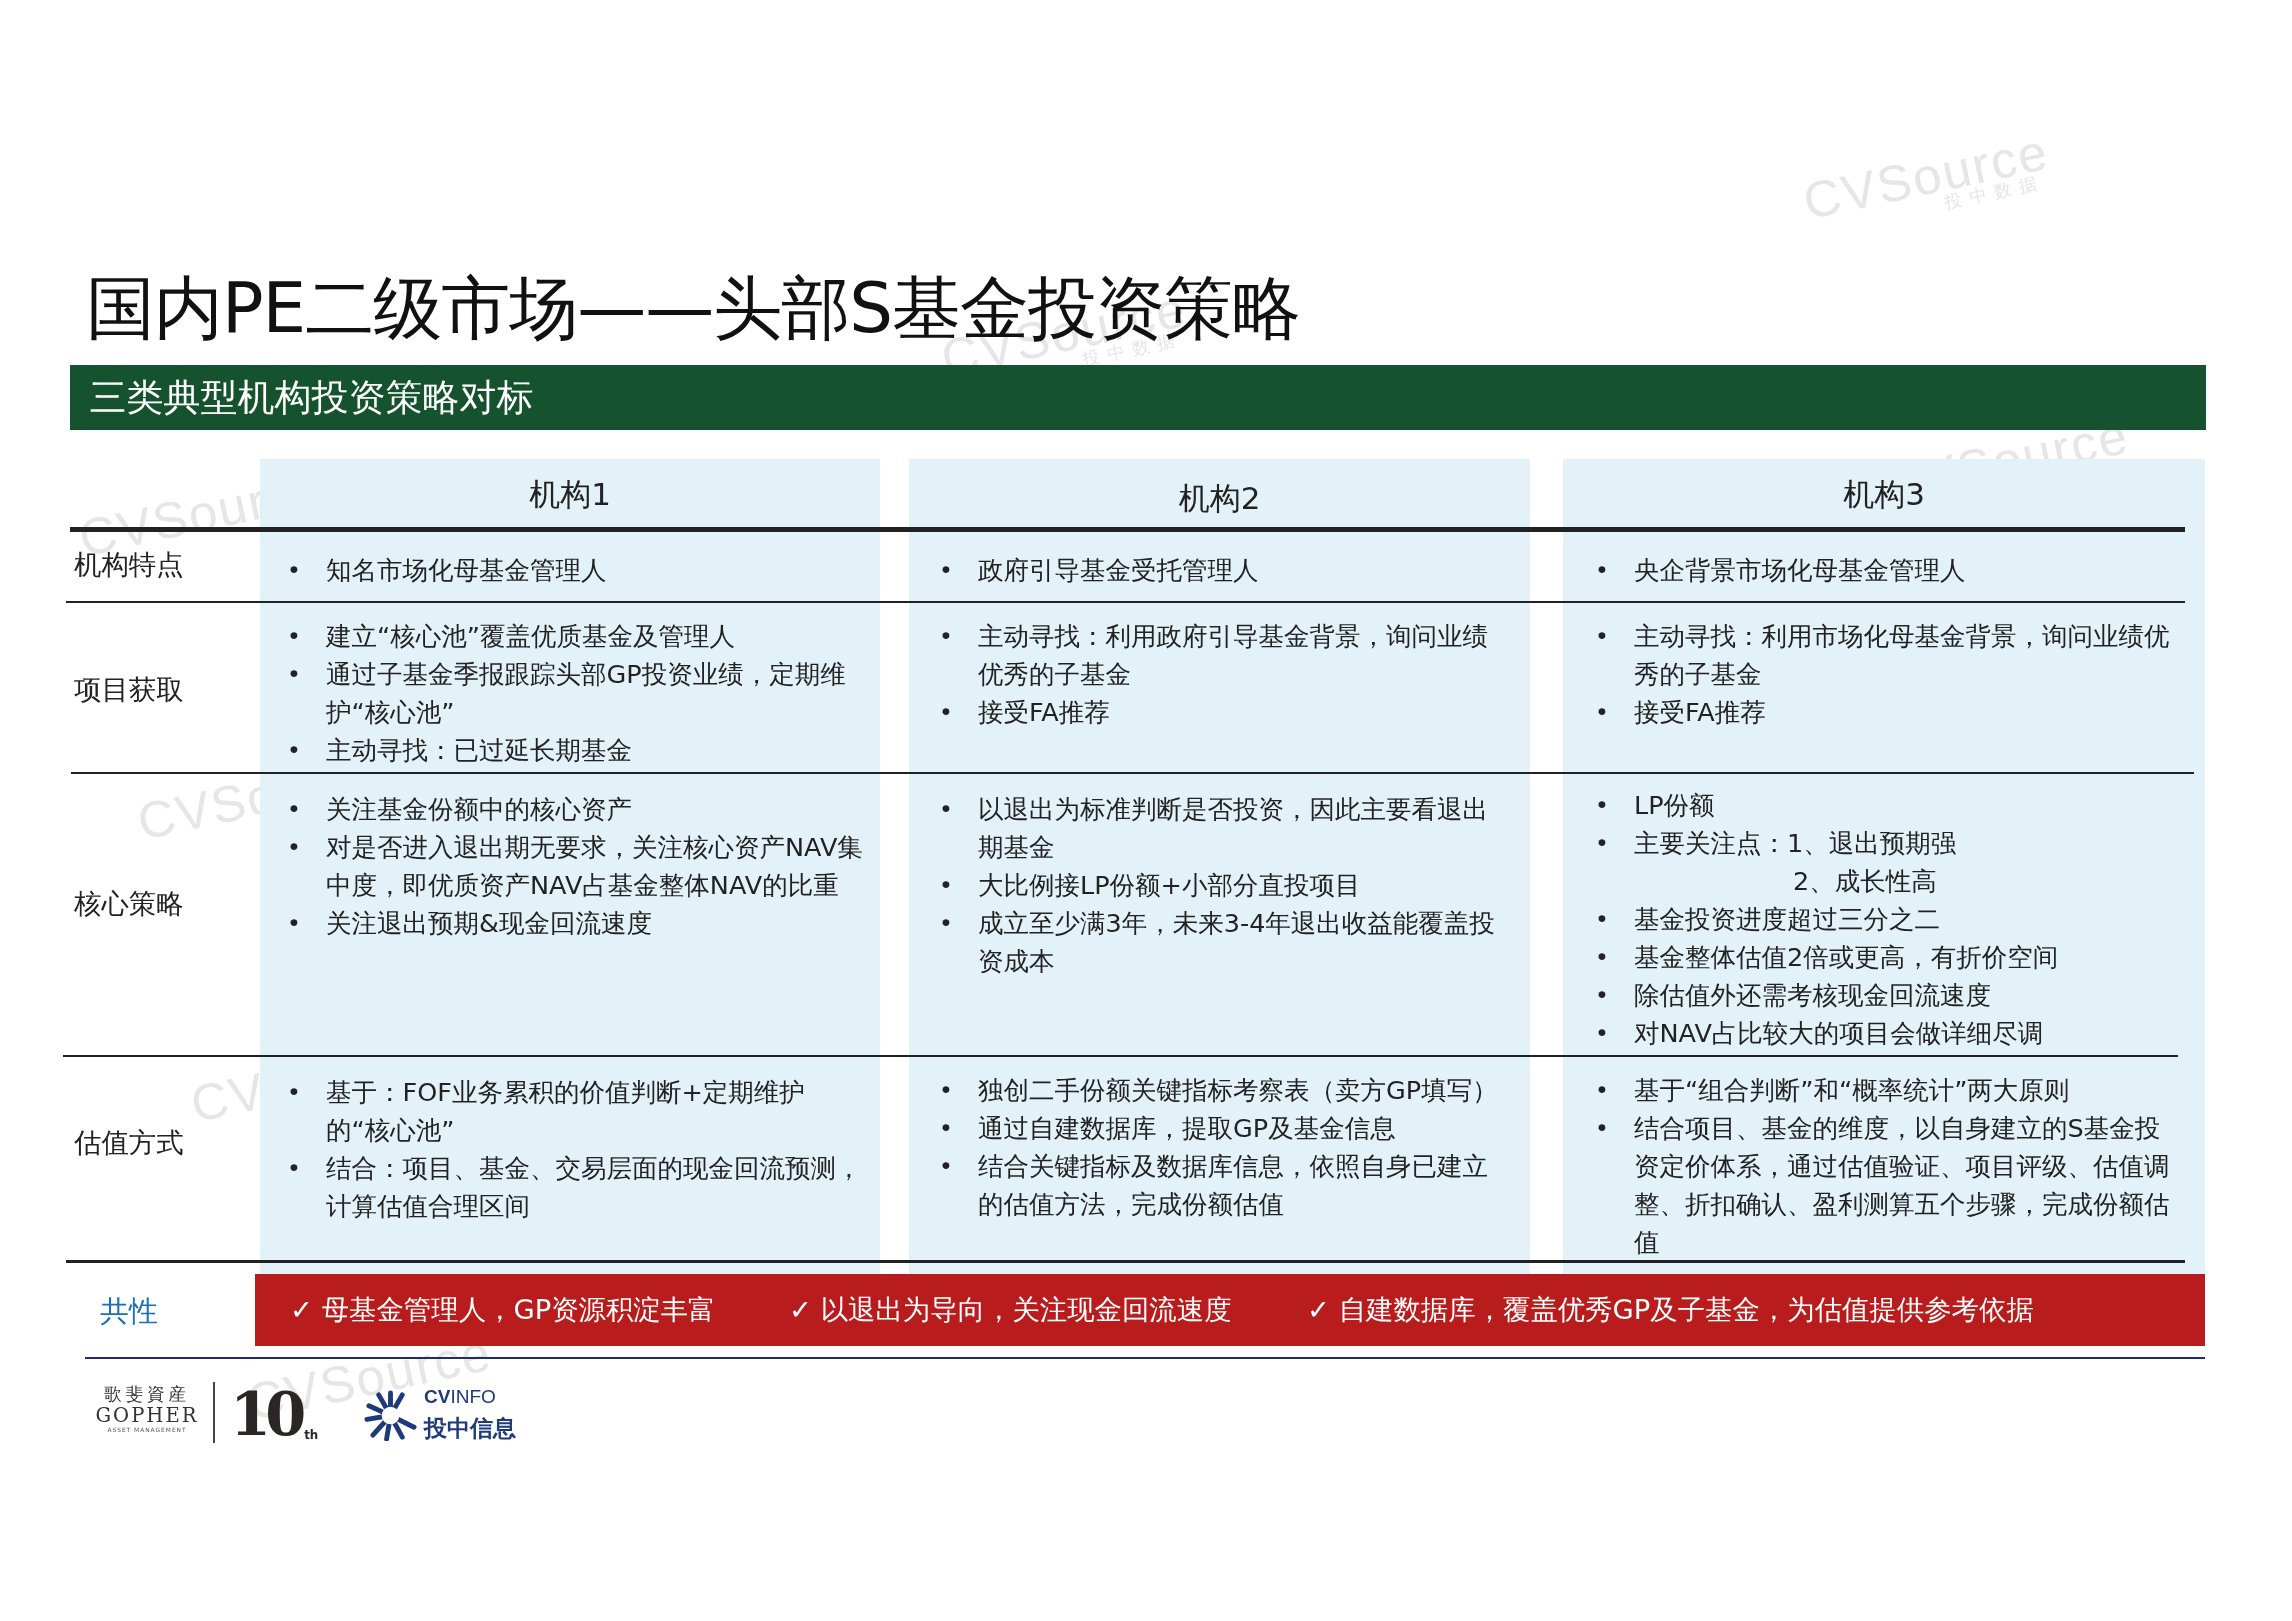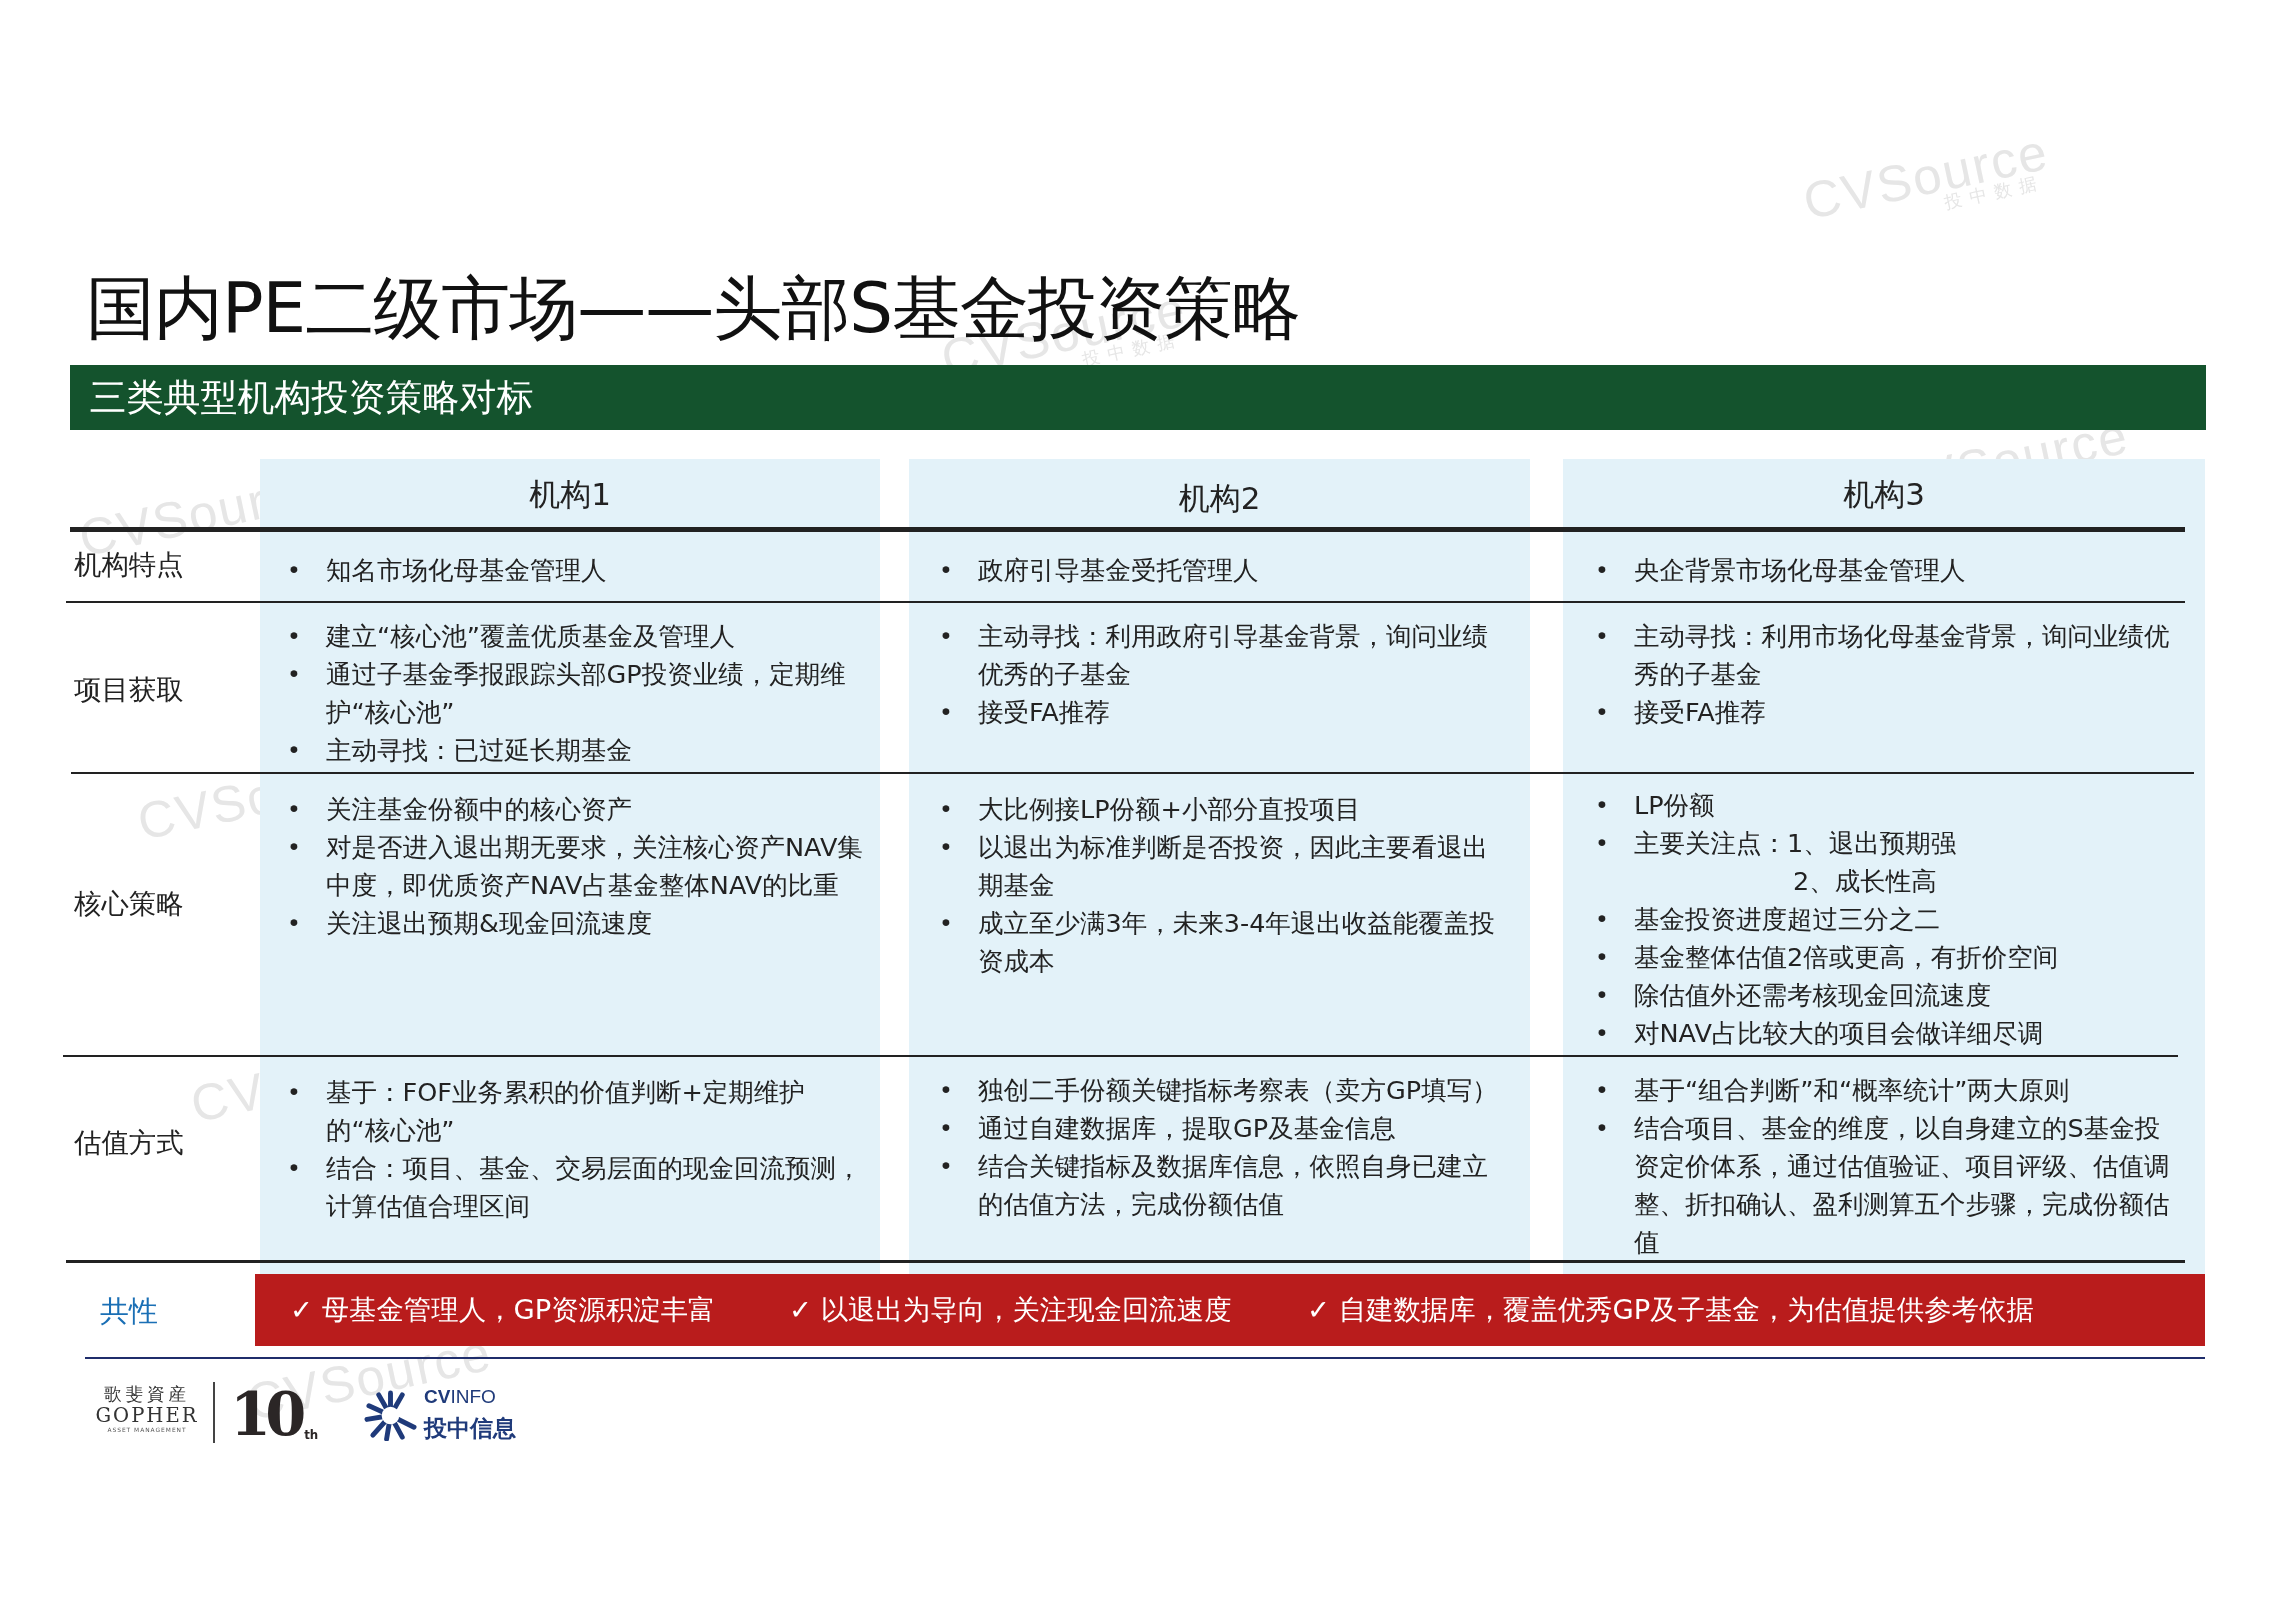--- a/index.html
+++ b/index.html
@@ -125,22 +125,22 @@
 
 <div class="cell" style="left:287px;top:790px;width:578px;">
   <ul>
     <li>关注基金份额中的核心资产</li>
     <li>对是否进入退出期无要求，关注核心资产NAV集中度，即优质资产NAV占基金整体NAV的比重</li>
     <li>关注退出预期&amp;现金回流速度</li>
   </ul>
 </div>
 <div class="cell" style="left:939px;top:790px;width:573px;">
   <ul>
+    <li>以退出为标准判断是否投资，因此主要看退出期基金</li>
     <li>大比例接LP份额+小部分直投项目</li>
-    <li>以退出为标准判断是否投资，因此主要看退出期基金</li>
     <li>成立至少满3年，未来3-4年退出收益能覆盖投资成本</li>
   </ul>
 </div>
 <div class="cell" style="left:1595px;top:786px;width:588px;">
   <ul>
     <li>LP份额</li>
     <li>主要关注点：1、退出预期强</li>
     <li class="indent" style="padding-left:198px;">2、成长性高</li>
     <li>基金投资进度超过三分之二</li>
     <li>基金整体估值2倍或更高，有折价空间</li>

